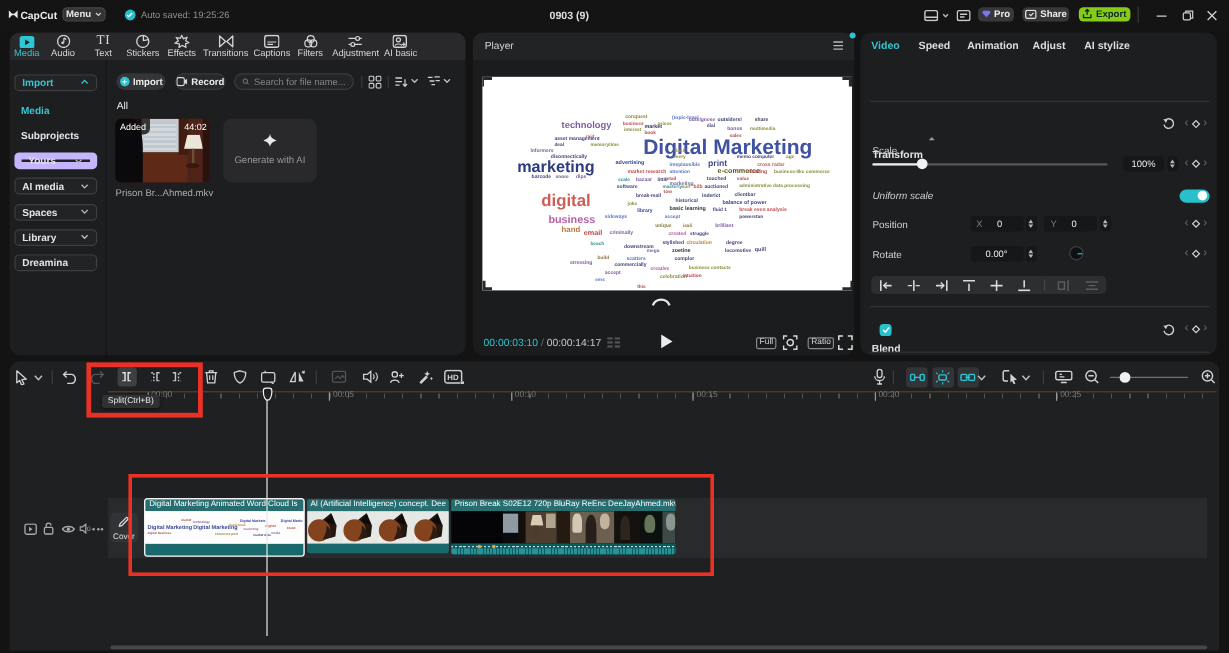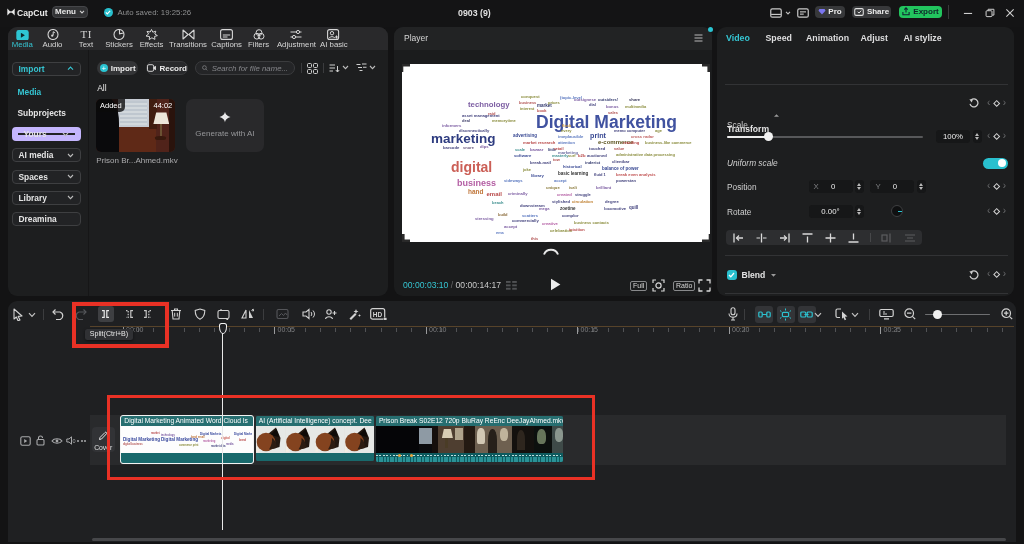--- a/index.html
+++ b/index.html
@@ -63,21 +63,21 @@
       </svg>
     <span style="font-size:8px;font-weight:bold;color:#ededed;">Pro</span>
   </div>
   <div class="abs row" style="left:852px;top:5.5px;width:39px;height:12.5px;background:#37383a;border-radius:4px;justify-content:center;gap:3px;">
     <svg width="10" height="8" viewBox="0 0 11 9">
         <rect x="0.7" y="0.7" width="9.6" height="7.6" rx="1.5" fill="none" stroke="#e2e2e2" stroke-width="1.2"></rect>
         <path d="M4,4.2 L5.5,5.7 L8,3" stroke="#e2e2e2" stroke-width="1.1" fill="none"></path>
       </svg>
     <span style="font-size:8px;font-weight:bold;color:#ededed;">Share</span>
   </div>
-  <div class="abs row" style="left:899px;top:5.5px;width:43px;height:12.5px;background:#22c55e;border-radius:4px;justify-content:center;gap:3px;">
+  <div class="abs row" style="left:899px;top:5.5px;width:43px;height:12.5px;background:#84cc16;border-radius:4px;justify-content:center;gap:3px;">
     <svg width="8" height="9" viewBox="0 0 9 10">
         <path d="M4.5,6 V1 M2.6,2.8 L4.5,0.9 L6.4,2.8" stroke="#123" stroke-width="1.2" fill="none"></path>
         <path d="M1,5.5 V8.6 H8 V5.5" stroke="#123" stroke-width="1.2" fill="none"></path>
       </svg>
     <span style="font-size:8px;font-weight:bold;color:#10282b;">Export</span>
   </div>
   <div class="abs" style="left:948px;top:5px;width:1px;height:14px;background:#3a3a3c;"></div>
   <svg class="abs" style="left:963px;top:7.5px;" width="10" height="10" viewBox="0 0 11 11">
       <line x1="1" y1="6" x2="10" y2="6" stroke="#cfcfcf" stroke-width="1.2"></line>
     </svg>
@@ -199,21 +199,21 @@
           <rect x="0.5" y="0.5" width="6.5" height="7" rx="1.5" fill="none" stroke="#dadada" stroke-width="1"></rect>
           <path d="M7,3 L9.5,1.5 V6.5 L7,5" fill="#dadada"></path>
         </svg>
       <span style="font-size:8px;color:#ececec;font-weight:bold;">Record</span>
     </div>
     <div class="abs row" style="left:106px;top:11.3px;width:100px;height:14px;background:#242527;border:1px solid #3b3c3e;border-radius:7px;padding:0 6px;gap:4px;">
       <svg width="8" height="8" viewBox="0 0 8 8">
           <circle cx="3.4" cy="3.4" r="2.6" fill="none" stroke="#8a8b8d" stroke-width="1"></circle>
           <line x1="5.4" y1="5.4" x2="7.3" y2="7.3" stroke="#8a8b8d" stroke-width="1"></line>
         </svg>
-      <span style="font-size:7.8px;color:#85868a;white-space:nowrap;font-style:italic;">Search for file name...</span>
+      <span style="font-size:7.8px;color:#85868a;white-space:nowrap;">Search for file name...</span>
     </div>
     <div class="abs" style="left:212px;top:13px;width:1px;height:10px;background:#3b3c3e;"></div>
     <svg class="abs" style="left:218px;top:13px;" width="11" height="11" viewBox="0 0 11 11">
         <rect x="0.5" y="0.5" width="4" height="4" rx="1" fill="none" stroke="#cfcfcf" stroke-width="1"></rect>
         <rect x="6.5" y="0.5" width="4" height="4" rx="1" fill="none" stroke="#cfcfcf" stroke-width="1"></rect>
         <rect x="0.5" y="6.5" width="4" height="4" rx="1" fill="none" stroke="#cfcfcf" stroke-width="1"></rect>
         <rect x="6.5" y="6.5" width="4" height="4" rx="1" fill="none" stroke="#cfcfcf" stroke-width="1"></rect>
       </svg>
     <div class="abs" style="left:234px;top:13px;width:1px;height:10px;background:#3b3c3e;"></div>
     <svg class="abs" style="left:240px;top:13px;" width="11" height="11" viewBox="0 0 11 11">
@@ -509,21 +509,21 @@
           <line x1="9" y1="0.5" x2="9" y2="9.5" stroke="#5c5d5f" stroke-width="1.2"></line>
         </svg>
       <svg style="margin-left:12px;" width="12" height="10" viewBox="0 0 12 10">
           <line x1="1" y1="2" x2="11" y2="2" stroke="#5c5d5f" stroke-width="1.2"></line>
           <line x1="3" y1="5" x2="9" y2="5" stroke="#5c5d5f" stroke-width="1.2"></line>
           <line x1="1" y1="8" x2="11" y2="8" stroke="#5c5d5f" stroke-width="1.2"></line>
         </svg>
     </div>
     <div class="abs" style="left:8px;top:228px;width:283px;height:1px;background:#323335;"></div>
 
-    <div class="abs row" style="left:9.5px;top:243px;gap:5px;">
+    <div class="abs row" style="left:9.5px;top:243px;gap:5px;flex-direction:column;">
       <div class="row" style="width:10px;height:10px;background:#29c0ce;border-radius:3px;justify-content:center;">
           <svg width="7" height="6" viewBox="0 0 7 6">
             <path d="M1,3 L2.8,4.8 L6,1" stroke="#fff" stroke-width="1.3" fill="none"></path>
           </svg>
         </div>
       <span style="font-size:8.6px;font-weight:bold;color:#e4e4e4;">Blend</span>
       <svg width="7" height="5" viewBox="0 0 7 5">
           <path d="M1,1 L3.5,3.8 L6,1 Z" fill="#9a9a9a"></path>
         </svg>
     </div>

